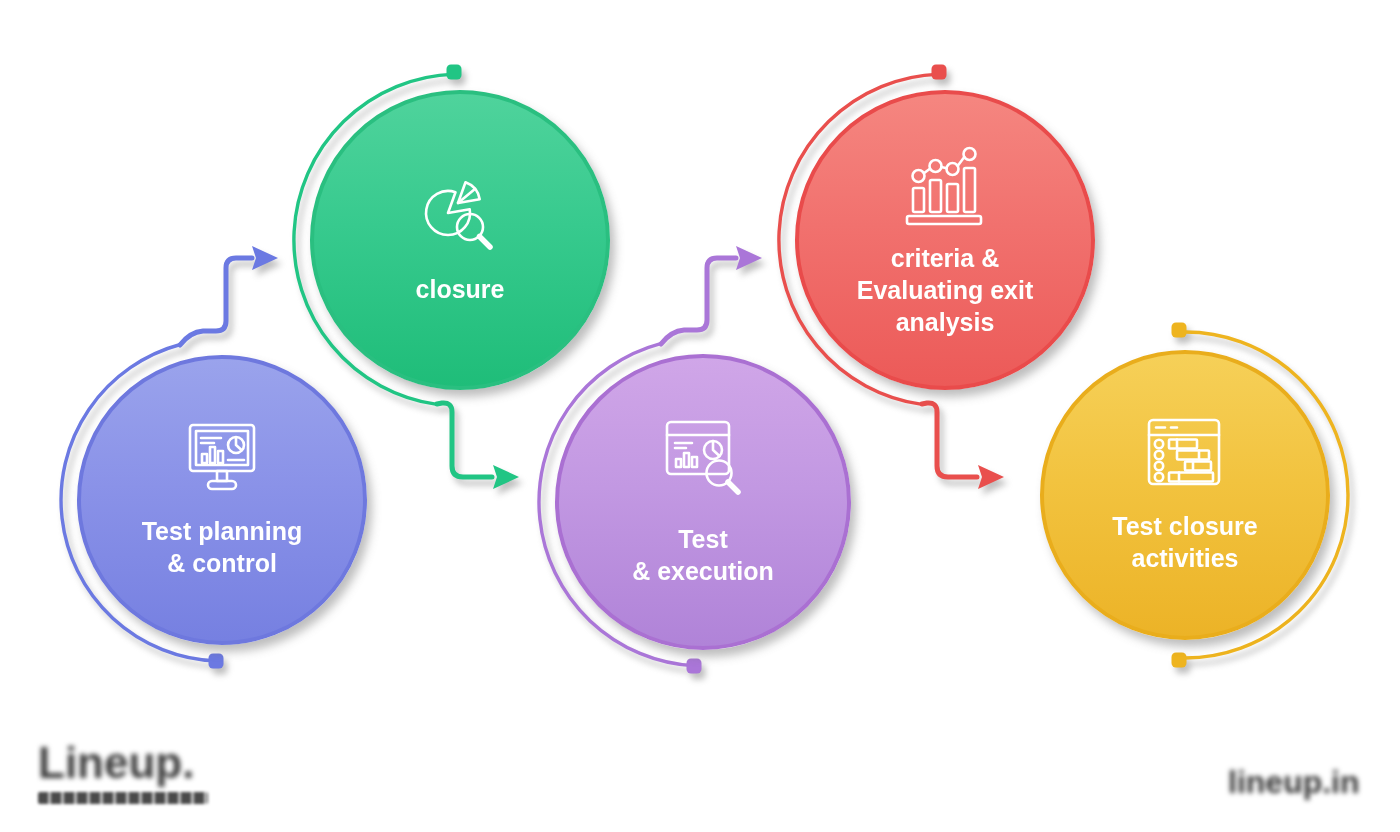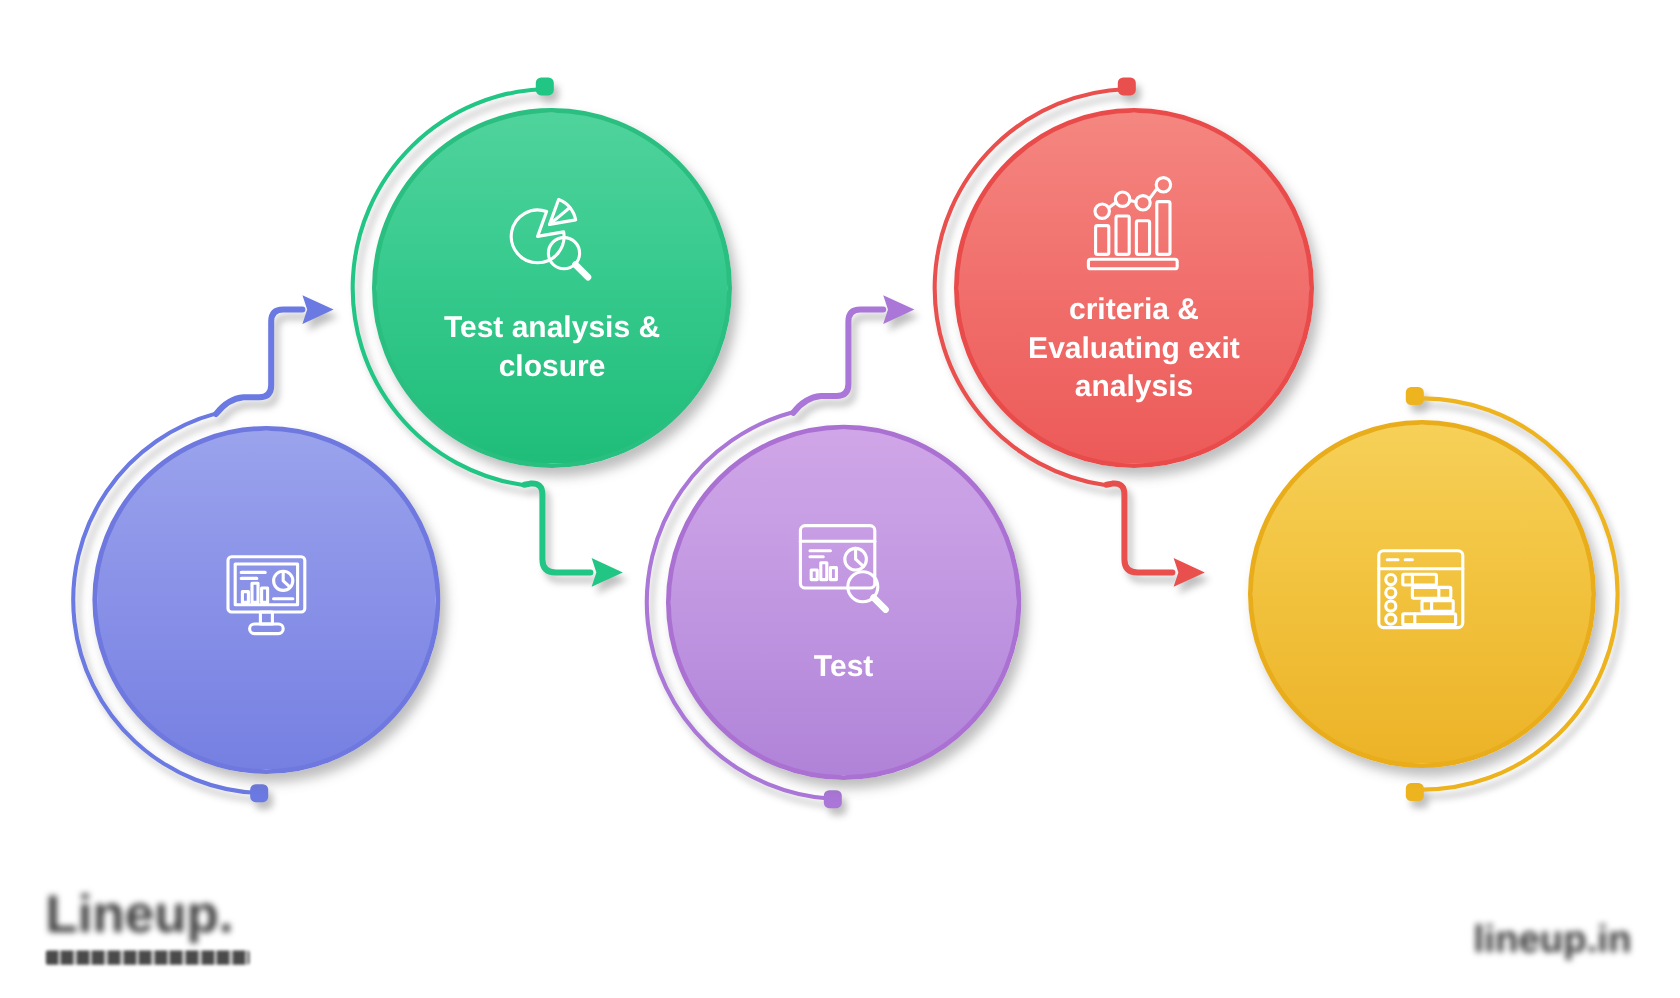--- a/index.html
+++ b/index.html
@@ -72,51 +72,55 @@
       <path d="M29 17 h20 M29 22 h13"></path>
       <rect x="30" y="33" width="5" height="9"></rect>
       <rect x="38" y="26" width="5" height="16"></rect>
       <rect x="46" y="30" width="5" height="12"></rect>
       <circle cx="64" cy="24" r="8"></circle>
       <path d="M64 24 V16.5 M64 24 l5.5 5"></path>
       <path d="M56 39 h16"></path>
       <rect x="45" y="50" width="10" height="10"></rect>
       <rect x="36" y="60" width="28" height="8" rx="4"></rect>
     </svg>
+    <div class="label">
+      <div>Test planning</div>
+      <div>&amp; control</div>
+    </div>
   </div>
 
   <div class="step-circle c1" style="left:310px;top:90px;width:300px;height:300px;">
     <svg class="step-icon" width="100" height="84" viewBox="0 0 100 84">
       <path d="M45.5 17.3 A22 22 0 1 0 59.7 34.2 L38 38 Z"></path>
       <path d="M55.5 7.3 A22 22 0 0 1 69.7 24.2 L48 28 Z"></path>
       <path d="M48 28 L64.9 13.9"></path>
       <circle cx="60" cy="52" r="13"></circle>
       <path class="thick" d="M69.5 61.5 L80 72"></path>
     </svg>
     <div class="label">
-      <div>Test analysis &amp;</div>
       <div>closure</div>
     </div>
   </div>
 
   <div class="step-circle c2" style="left:555px;top:354px;width:296px;height:296px;">
     <svg class="step-icon" width="100" height="82" viewBox="0 0 100 82">
       <rect x="14" y="4" width="62" height="52" rx="4"></rect>
       <path d="M14 17 H76"></path>
       <path d="M22 25 h17 M22 30 h11"></path>
       <rect x="23" y="41" width="5" height="8"></rect>
       <rect x="31" y="35" width="5" height="14"></rect>
       <rect x="39" y="39" width="5" height="10"></rect>
       <circle cx="60" cy="32" r="9"></circle>
       <path d="M60 32 V23 M60 32 l6.5 6"></path>
       <circle cx="66" cy="55" r="12.5"></circle>
       <path class="thick" d="M75 64 L85 74"></path>
     </svg>
     <div class="label">
       <div>Test</div>
+      <div>&amp; execution</div>
     </div>
   </div>
 
   <div class="step-circle c3" style="left:795px;top:90px;width:300px;height:300px;">
     <svg class="step-icon" width="100" height="86" viewBox="0 0 100 86">
       <rect x="18" y="46" width="11" height="24" rx="1.5"></rect>
       <rect x="35" y="38" width="11" height="32" rx="1.5"></rect>
       <rect x="52" y="42" width="11" height="28" rx="1.5"></rect>
       <rect x="69" y="26" width="11" height="44" rx="1.5"></rect>
       <circle cx="23.5" cy="34" r="6"></circle>
@@ -144,20 +148,24 @@
       <circle cx="24" cy="61" r="4.2"></circle>
       <rect x="34" y="23.5" width="28" height="9" rx="1"></rect>
         <path d="M42 23.5 V32.5"></path>
       <rect x="42" y="34.5" width="32" height="9" rx="1"></rect>
         <path d="M64 34.5 V43.5"></path>
       <rect x="50" y="45.5" width="26" height="9" rx="1"></rect>
         <path d="M58 45.5 V54.5"></path>
       <rect x="34" y="56.5" width="44" height="9" rx="1"></rect>
         <path d="M44 56.5 V65.5"></path>
     </svg>
+    <div class="label">
+      <div>Test closure</div>
+      <div>activities</div>
+    </div>
   </div>
 
   <div class="brand-left">
     <div class="word">Lineup.</div>
     <div class="tagline-bar"></div>
   </div>
   <div class="brand-right">lineup.in</div>
 
 </div>
 

